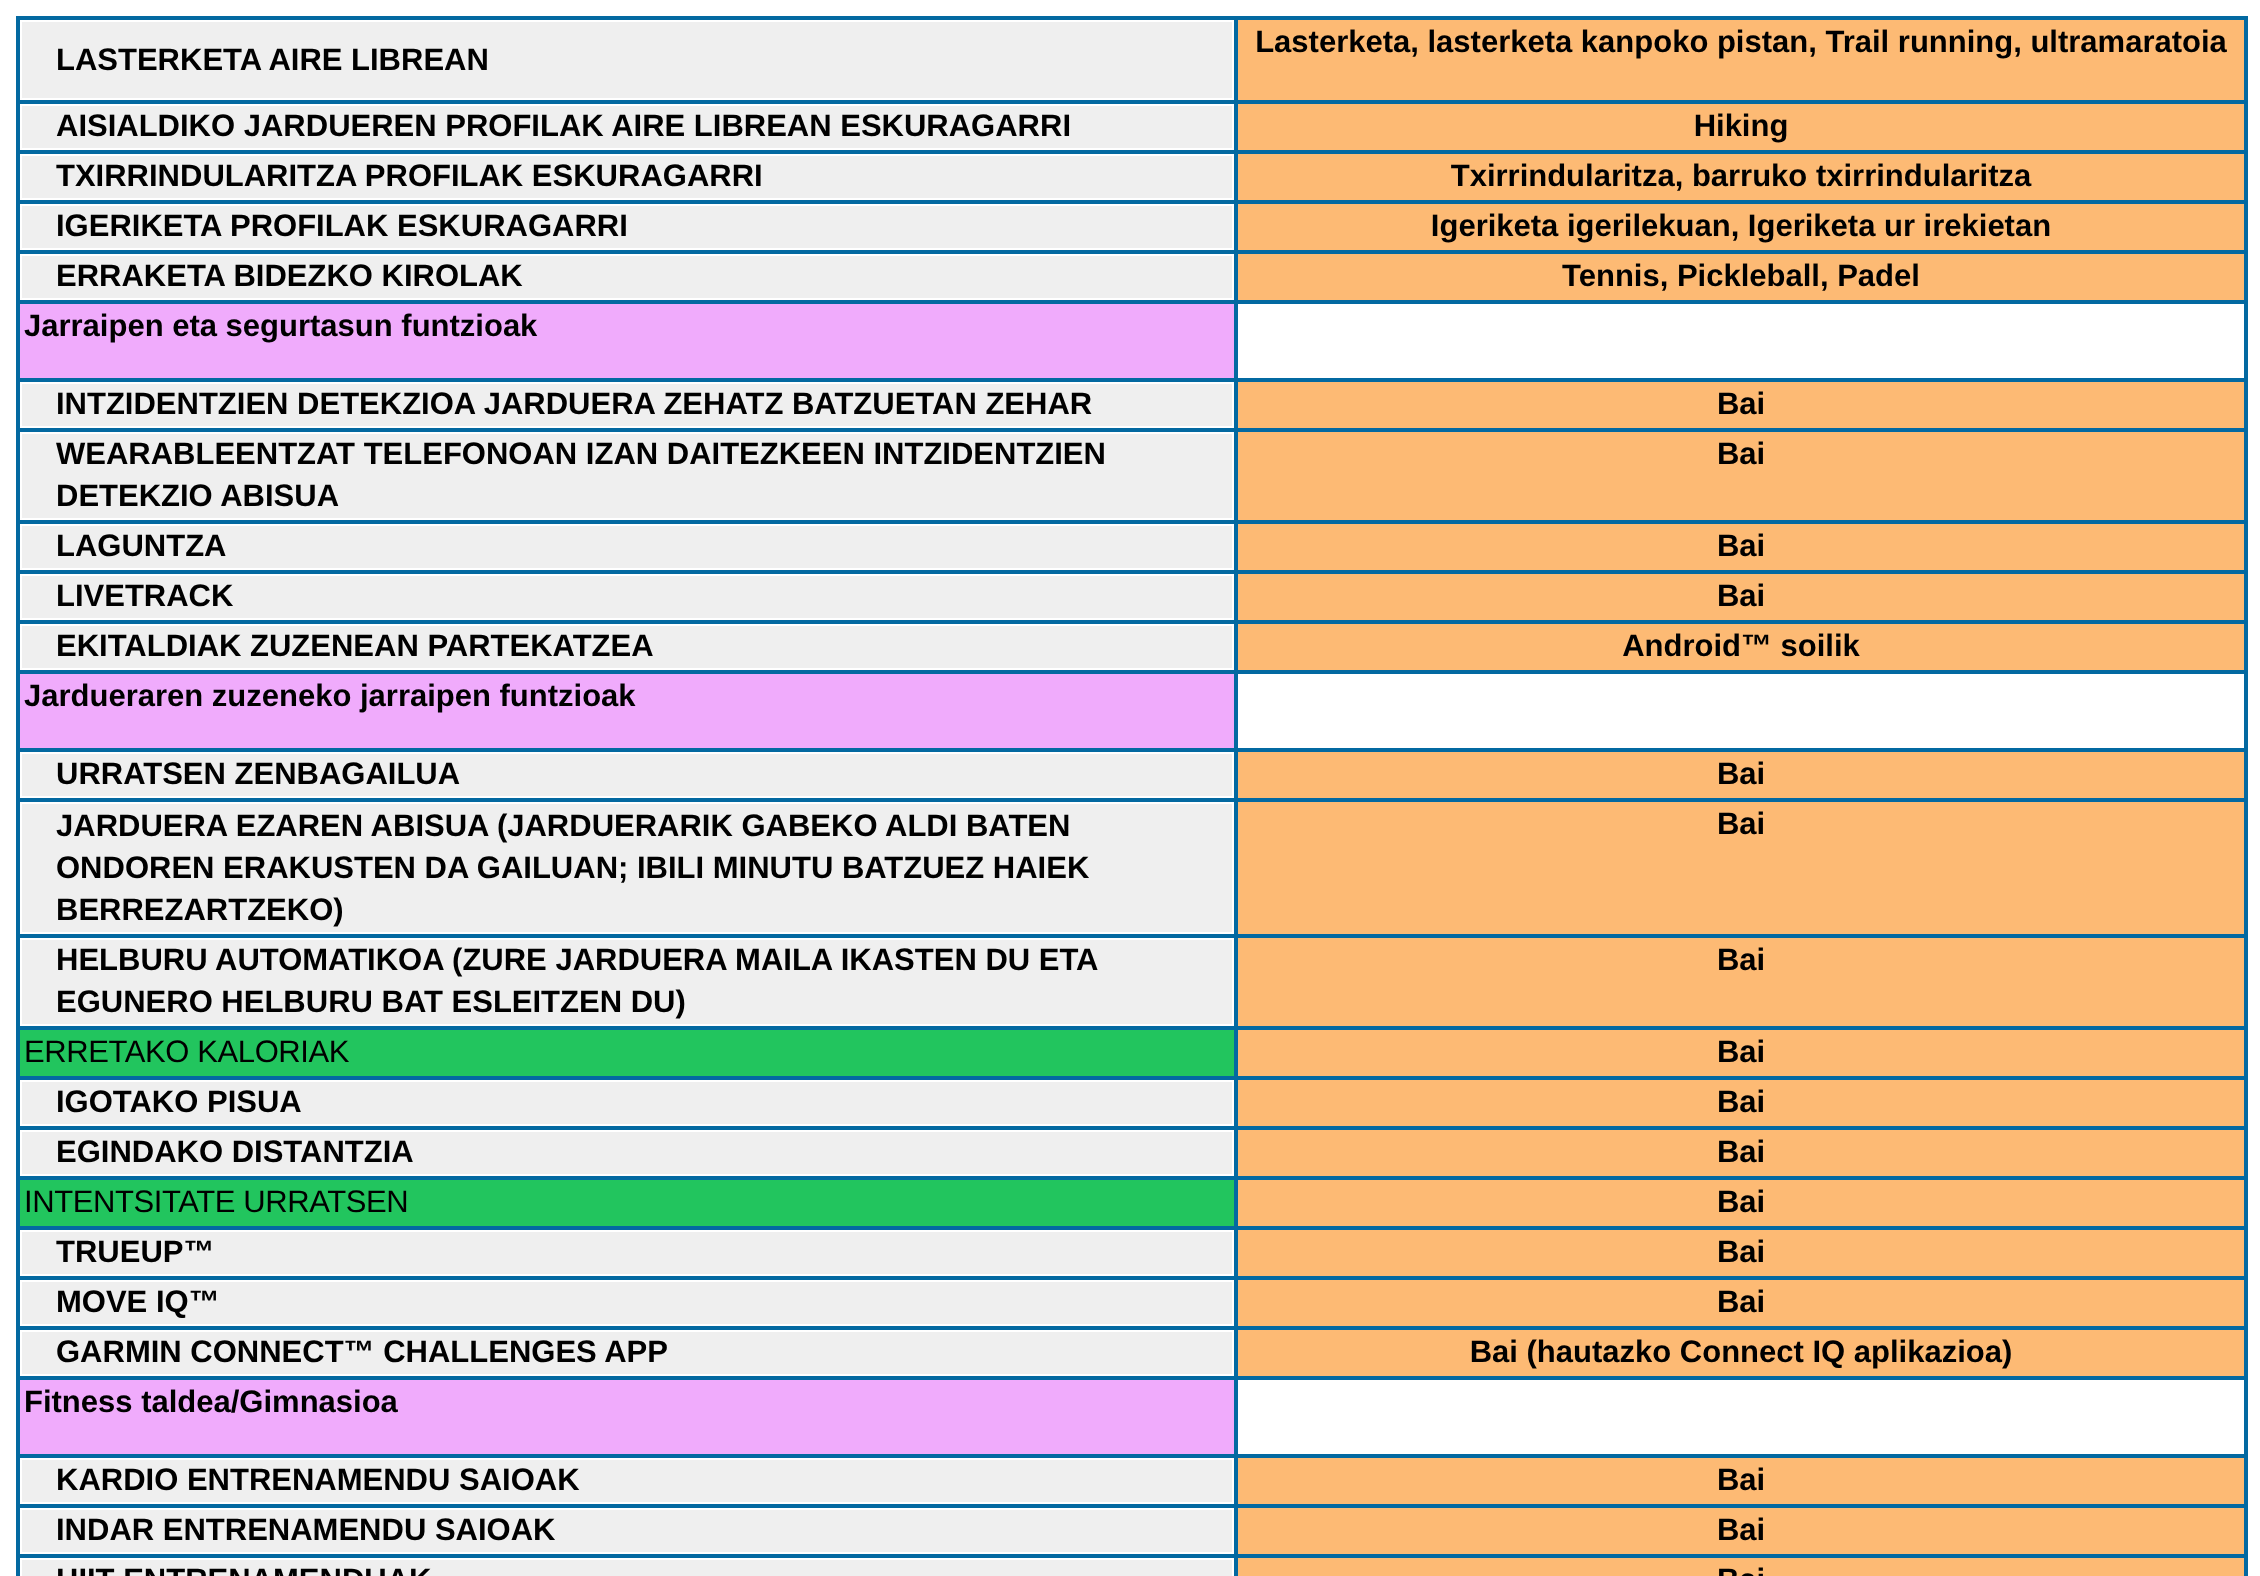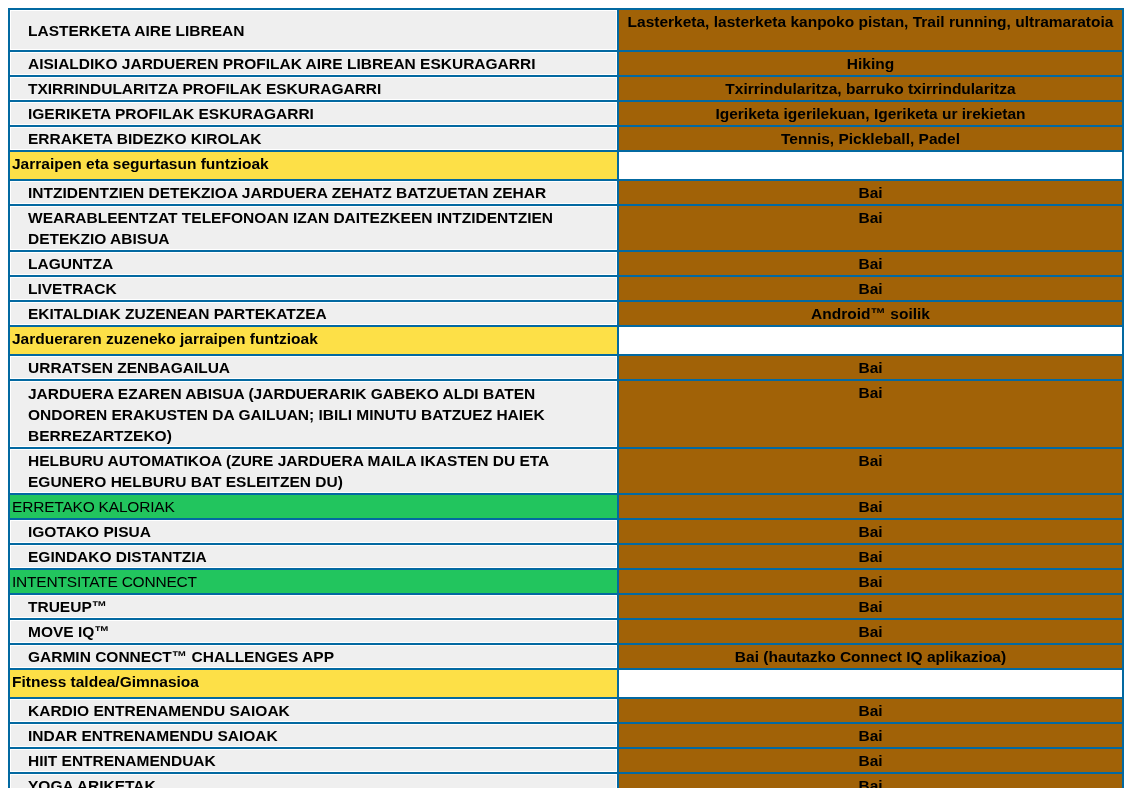--- a/index.html
+++ b/index.html
@@ -38,31 +38,31 @@
     padding: 1px 6px 1px 18px;
   }
   td.feature-name.plain {
     background: #22c55e;
     box-shadow: none;
     font-weight: 400;
     padding-left: 2px;
     letter-spacing: -0.2px;
   }
   td.section-label {
-    background: #fde047;
+    background: #f0abfc;
     font-weight: 700;
     text-align: left;
     vertical-align: middle;
-    padding: 1px 6px 5px 2px;
+    padding: 1px 6px 15px 2px;
   }
   td.section-empty {
     background: #ffffff;
   }
   td.feature-value {
-    background: #a16207;
+    background: #fdba74;
     font-weight: 700;
     text-align: center;
     vertical-align: top;
     padding: 1px 1px;
   }
 </style>
 </head>
 <body>
 
 <div class="page">
@@ -138,21 +138,21 @@
         </tr>
         <tr style="height: 24px;">
           <td class="feature-name">IGOTAKO PISUA</td>
           <td class="feature-value">Bai</td>
         </tr>
         <tr style="height: 24px;">
           <td class="feature-name">EGINDAKO DISTANTZIA</td>
           <td class="feature-value">Bai</td>
         </tr>
         <tr style="height: 24px;">
-          <td class="feature-name plain">INTENTSITATE CONNECT</td>
+          <td class="feature-name plain">INTENTSITATE URRATSEN</td>
           <td class="feature-value">Bai</td>
         </tr>
         <tr style="height: 24px;">
           <td class="feature-name">TRUEUP™</td>
           <td class="feature-value">Bai</td>
         </tr>
         <tr style="height: 24px;">
           <td class="feature-name">MOVE IQ™</td>
           <td class="feature-value">Bai</td>
         </tr>

